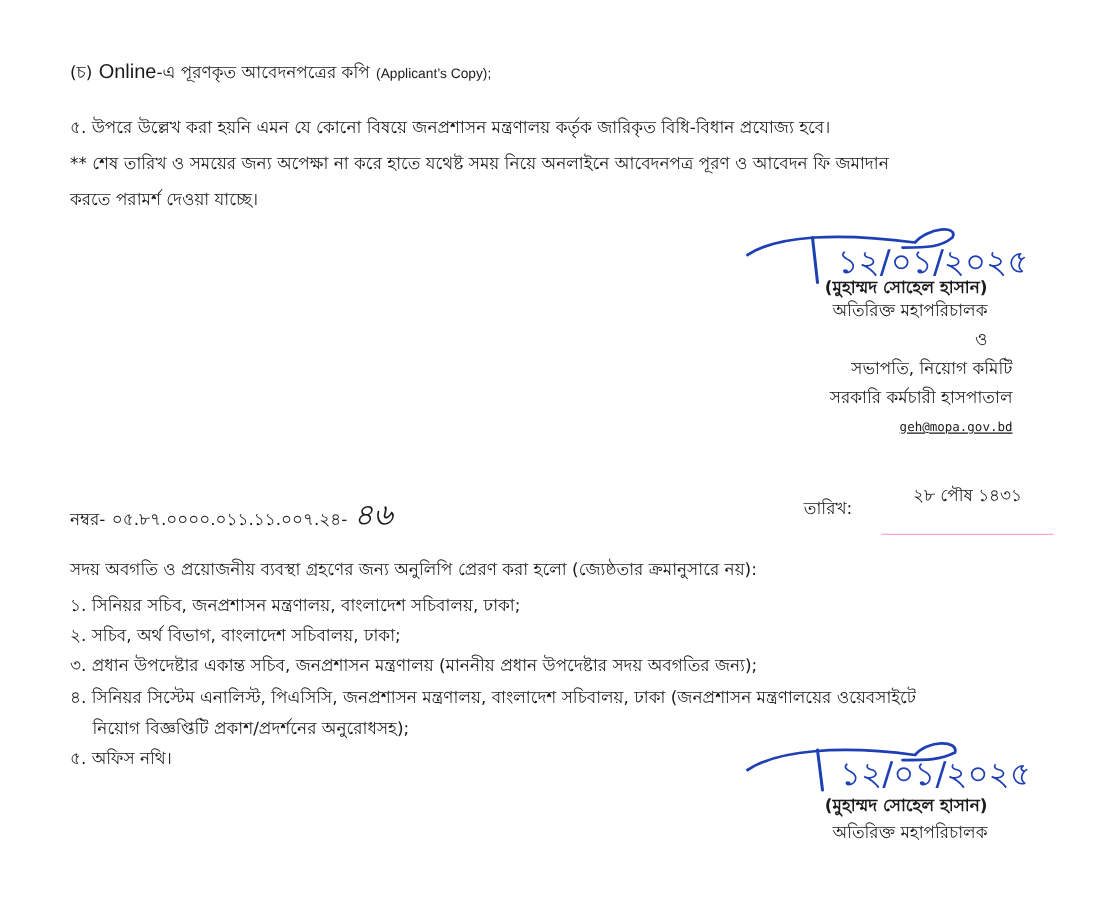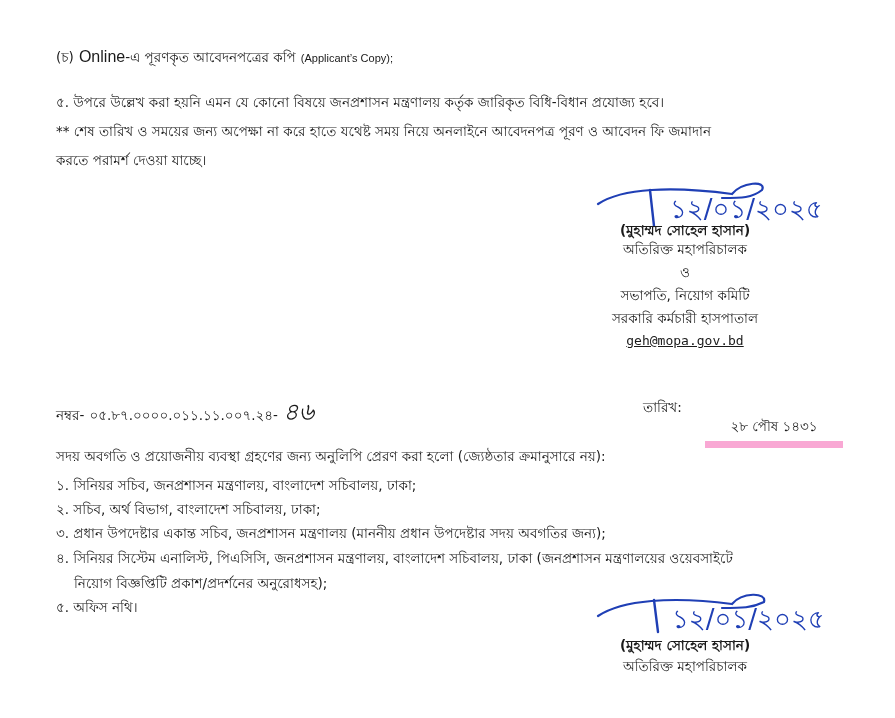--- a/index.html
+++ b/index.html
@@ -4,27 +4,27 @@
 <style>
   html, body { margin: 0; padding: 0; background: #ffffff; }
   body {
     width: 895px; height: 718px; position: relative; overflow: hidden;
     font-family: "DejaVu Sans", sans-serif; color: #1a1a1a;
   }
   .abs { position: absolute; white-space: nowrap; }
   .t { font-size: 13.5px; line-height: 18px; }
   .online { font-family: Liberation Sans, sans-serif; font-size: 16px; }
   .eng { font-family: "Liberation Sans", sans-serif; font-size: 11px; }
-  .center { text-align: center; }
+  .center { text-align: right; }
   .bold { font-weight: bold; }
-  .email { text-decoration: underline; font-family: "DejaVu Sans Mono", monospace; font-size: 13px; }
+  .email { text-decoration: underline; font-family: "DejaVu Sans Mono", monospace; font-size: 10px; }
   .sig { position: absolute; }
   .sig svg { overflow: visible; }
   .datebox { position: absolute; left: 705px; top: 386px; width: 138px; text-align: center; font-size: 13.5px; }
-  .datebox .top { padding-bottom: 2px; border-bottom: 7px solid #f9a8d4; margin-top: 30px; }
+  .datebox .top { padding-bottom: 18px; border-bottom: 1px solid #f9a8d4; }
   .datebox .bot { padding-top: 3px; }
 </style>
 </head>
 <body>
 
 <div class="abs" style="left:56px; top:44px; height:26px; line-height:26px;">
   <span class="t">(চ)</span>
   <span class="online">Online</span><span class="t">-এ পূরণকৃত আবেদনপত্রের কপি</span>
   <span class="eng">(Applicant’s Copy);</span>
 </div>

